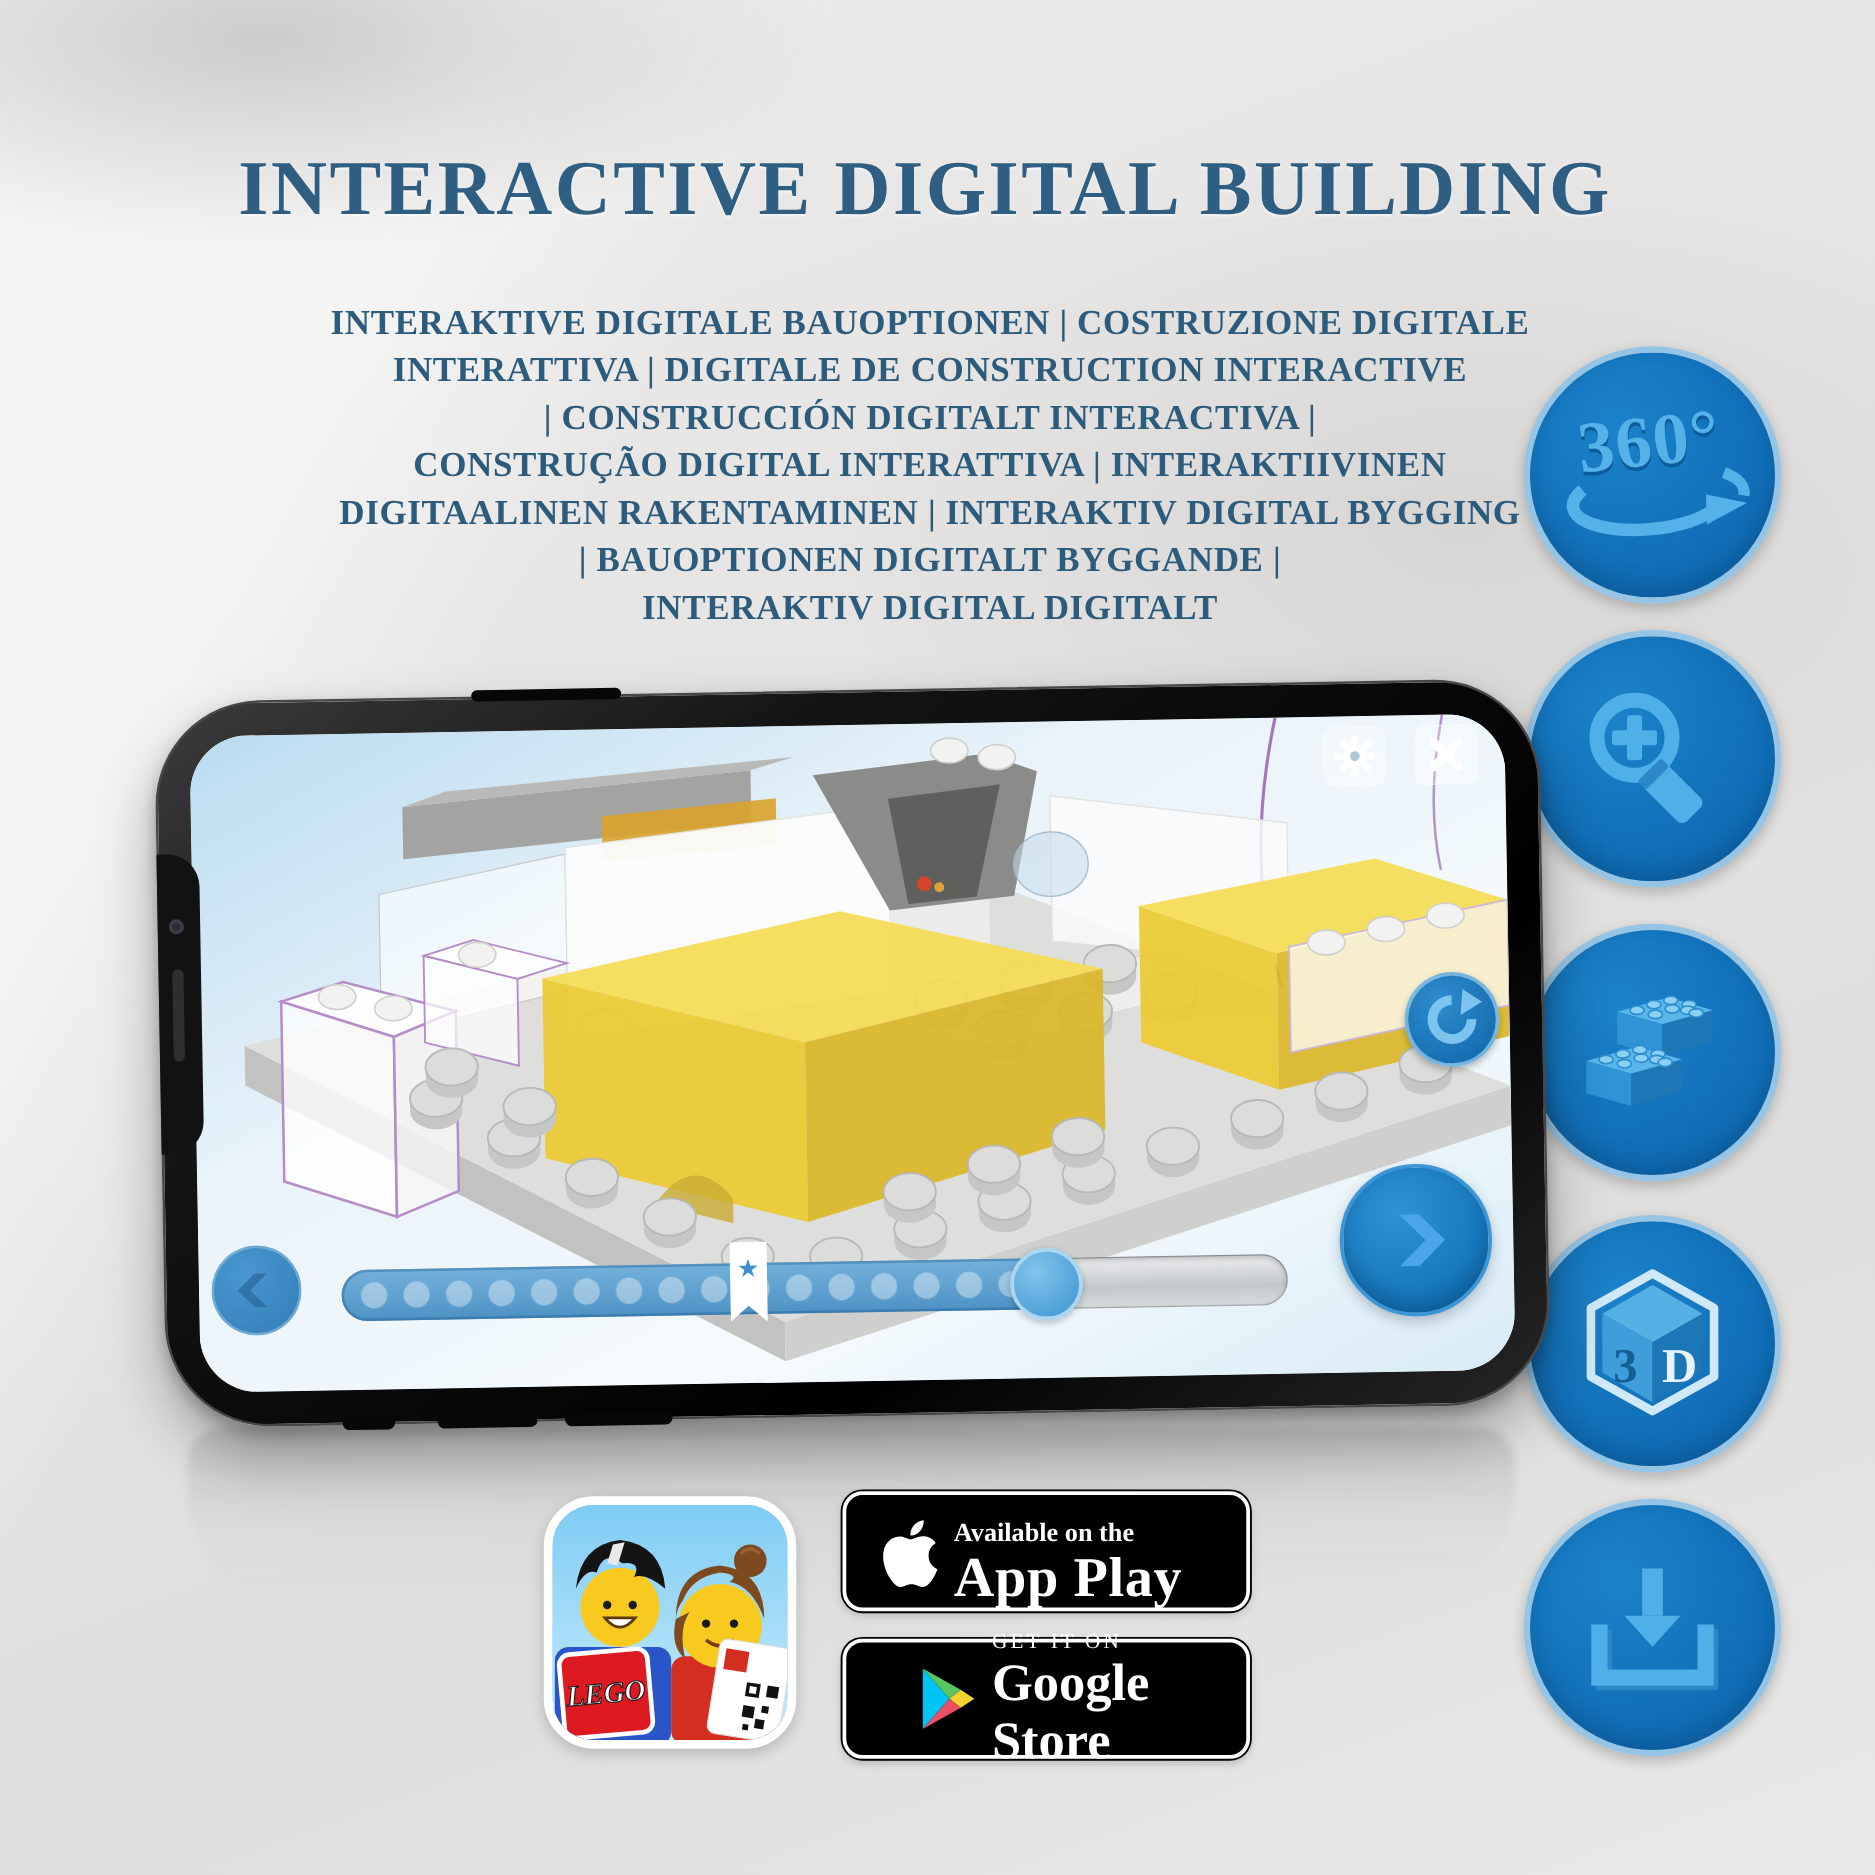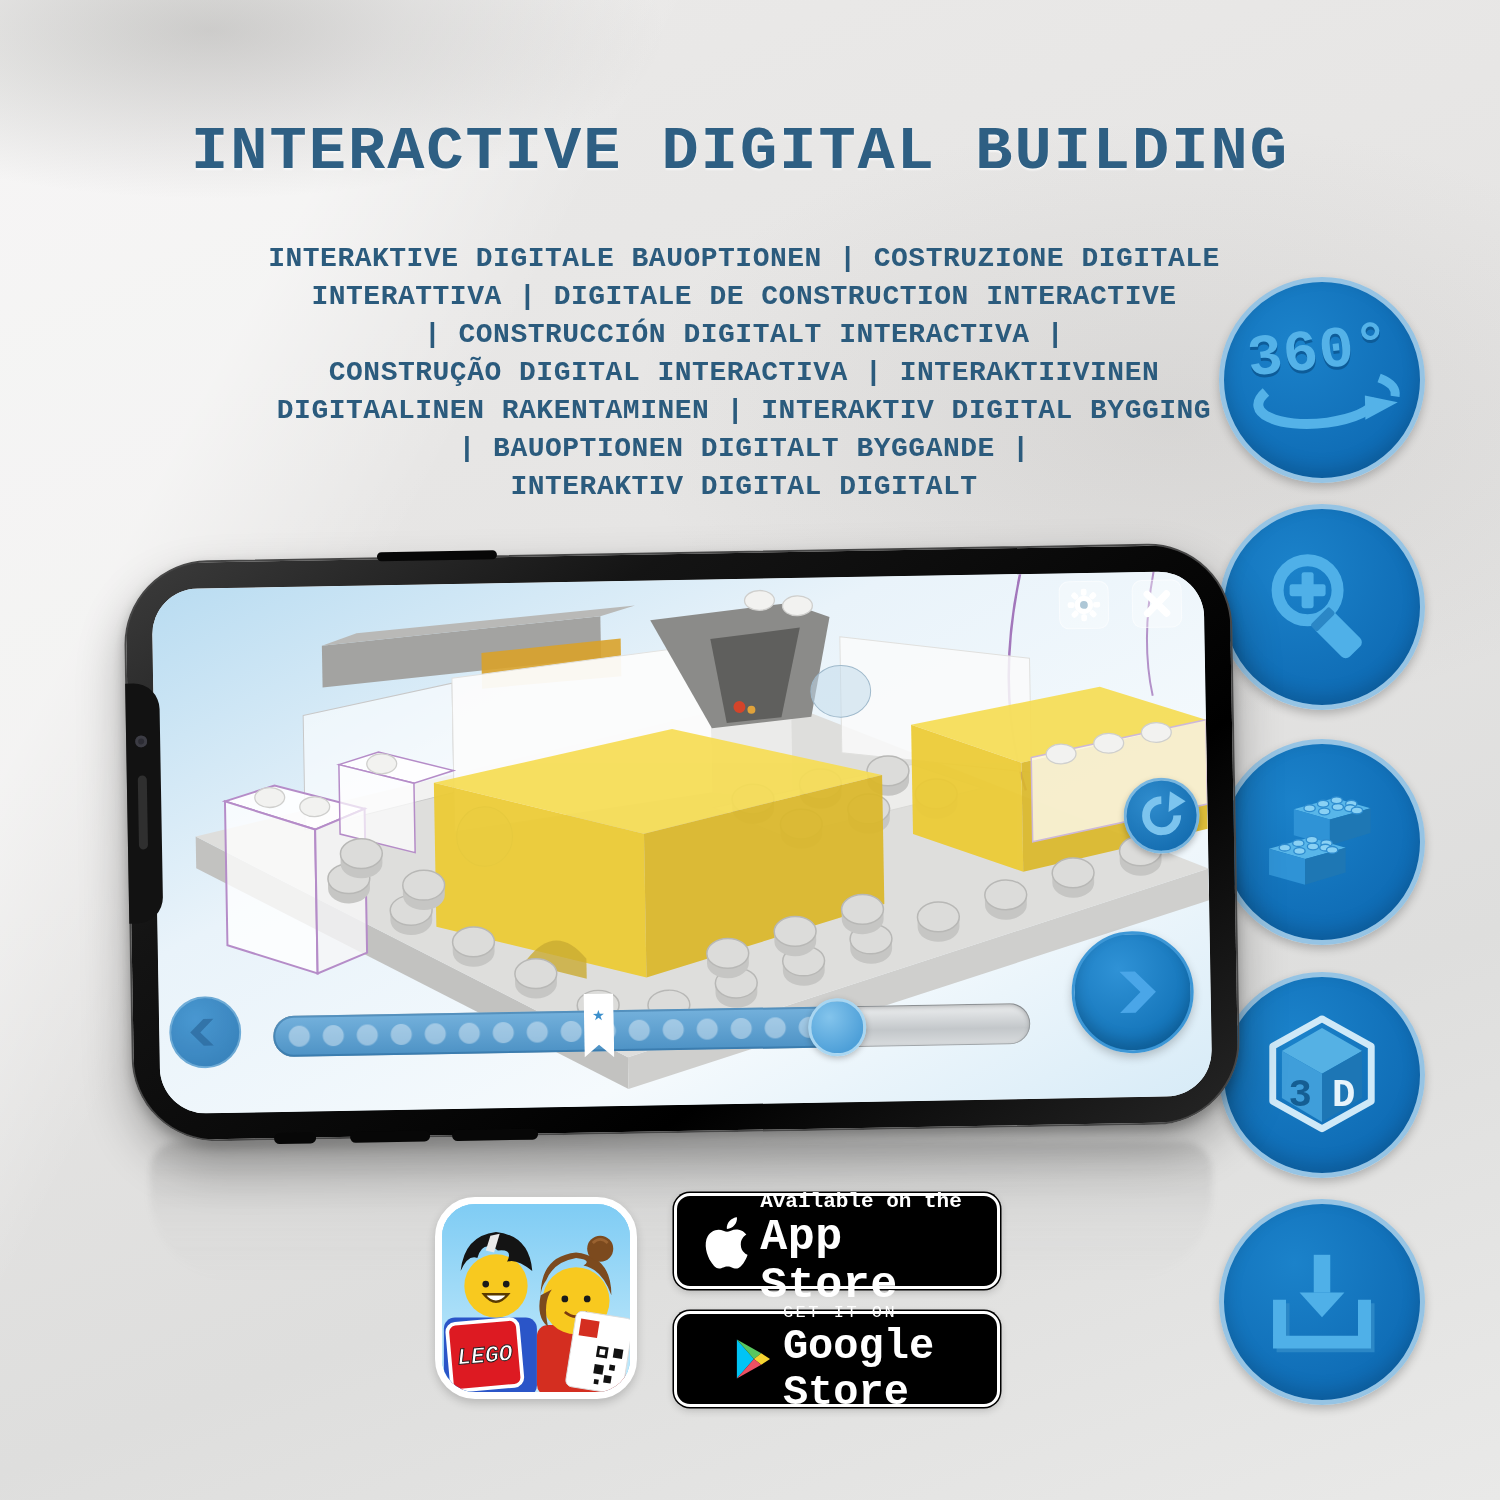--- a/index.html
+++ b/index.html
@@ -1,17 +1,17 @@
 <!DOCTYPE html>
 <html><head>
 <meta charset="utf-8">
 <style>
   html,body{margin:0;padding:0;background:#d8d7d6;}
   .stage{position:relative;width:1500px;height:1500px;overflow:hidden;
-    font-family:Liberation Mono, monospace;
+    font-family:Liberation Serif, serif;
     background:
       radial-gradient(ellipse 700px 260px at 14% 2%, rgba(110,108,105,.30), transparent 65%),
       radial-gradient(ellipse 900px 500px at 78% 28%, rgba(150,148,145,.18), transparent 60%),
       linear-gradient(118deg, rgba(255,255,255,.55) 18%, transparent 30%),
       linear-gradient(160deg,#ebeae9 0%,#e5e4e3 45%,#dededd 72%,#e9e9e8 100%);}
   
   .title{position:absolute;left:0;right:20px;top:116px;text-align:center;
     font-size:62px;font-weight:800;letter-spacing:2px;color:#2e5f83;
     text-shadow:0 2px 2px rgba(255,255,255,.65);}
   .subtitle{position:absolute;left:154px;width:1180px;top:240px;text-align:center;
@@ -90,21 +90,21 @@
 </head>
 <body>
 
 <div class="stage">
 
   <div class="title">INTERACTIVE DIGITAL BUILDING</div>
   <div class="subtitle">
     <div>INTERAKTIVE DIGITALE BAUOPTIONEN | COSTRUZIONE DIGITALE</div>
     <div>INTERATTIVA | DIGITALE DE CONSTRUCTION INTERACTIVE</div>
     <div>| CONSTRUCCIÓN DIGITALT INTERACTIVA |</div>
-    <div>CONSTRUÇÃO DIGITAL INTERACTIVA | INTERAKTIIVINEN</div>
+    <div>CONSTRUÇÃO DIGITAL INTERATTIVA | INTERAKTIIVINEN</div>
     <div>DIGITAALINEN RAKENTAMINEN | INTERAKTIV DIGITAL BYGGING</div>
     <div>| BAUOPTIONEN DIGITALT BYGGANDE |</div>
     <div>INTERAKTIV DIGITAL DIGITALT</div>
   </div>
 
   <div class="reflection"></div>
 
   <div class="fc fc-360" style="top:277px;">
     <div class="inner">
       <span class="deg-label">360°</span>
@@ -399,21 +399,21 @@
 
   <div class="badge badge-apple">
     <svg width="66" height="72" viewBox="0 0 100 110" style="margin:0 6px 0 14px;">
       <g fill="#fff">
         <path d="M78.8 60.4c-.1-10.3 8.4-15.2 8.8-15.5-4.8-7-12.2-8-14.9-8.1-6.3-.6-12.4 3.7-15.6 3.7-3.2 0-8.2-3.6-13.5-3.5-6.9.1-13.3 4-16.9 10.2-7.2 12.5-1.8 31 5.2 41.2 3.4 5 7.5 10.5 12.8 10.3 5.1-.2 7.1-3.3 13.3-3.3 6.2 0 8 3.3 13.5 3.2 5.6-.1 9.1-5 12.5-10 3.9-5.8 5.5-11.4 5.6-11.7-.1-.1-10.7-4.1-10.8-16.5z"></path>
         <path d="M68.6 30.1c2.8-3.4 4.7-8.2 4.2-12.9-4 .2-8.9 2.7-11.8 6.1-2.6 3-4.9 7.9-4.3 12.5 4.5.3 9.1-2.3 11.9-5.7z"></path>
       </g>
     </svg>
     <div class="txt">
       <span class="b-small">Available on the</span>
-      <span class="b-big">App Store</span>
+      <span class="b-big">App Play</span>
     </div>
   </div>
 
   <div class="badge badge-google">
     <svg width="62" height="68" viewBox="0 0 90 96" style="margin:0 8px 0 16px;">
       <polygon points="12,8 47,48 12,88" fill="#00c4f5"></polygon>
       <polygon points="12,8 62,36 47,48" fill="#58c75f"></polygon>
       <polygon points="62,36 80,48 62,60 47,48" fill="#f5d431"></polygon>
       <polygon points="12,88 62,60 47,48" fill="#ec5063"></polygon>
     </svg>

